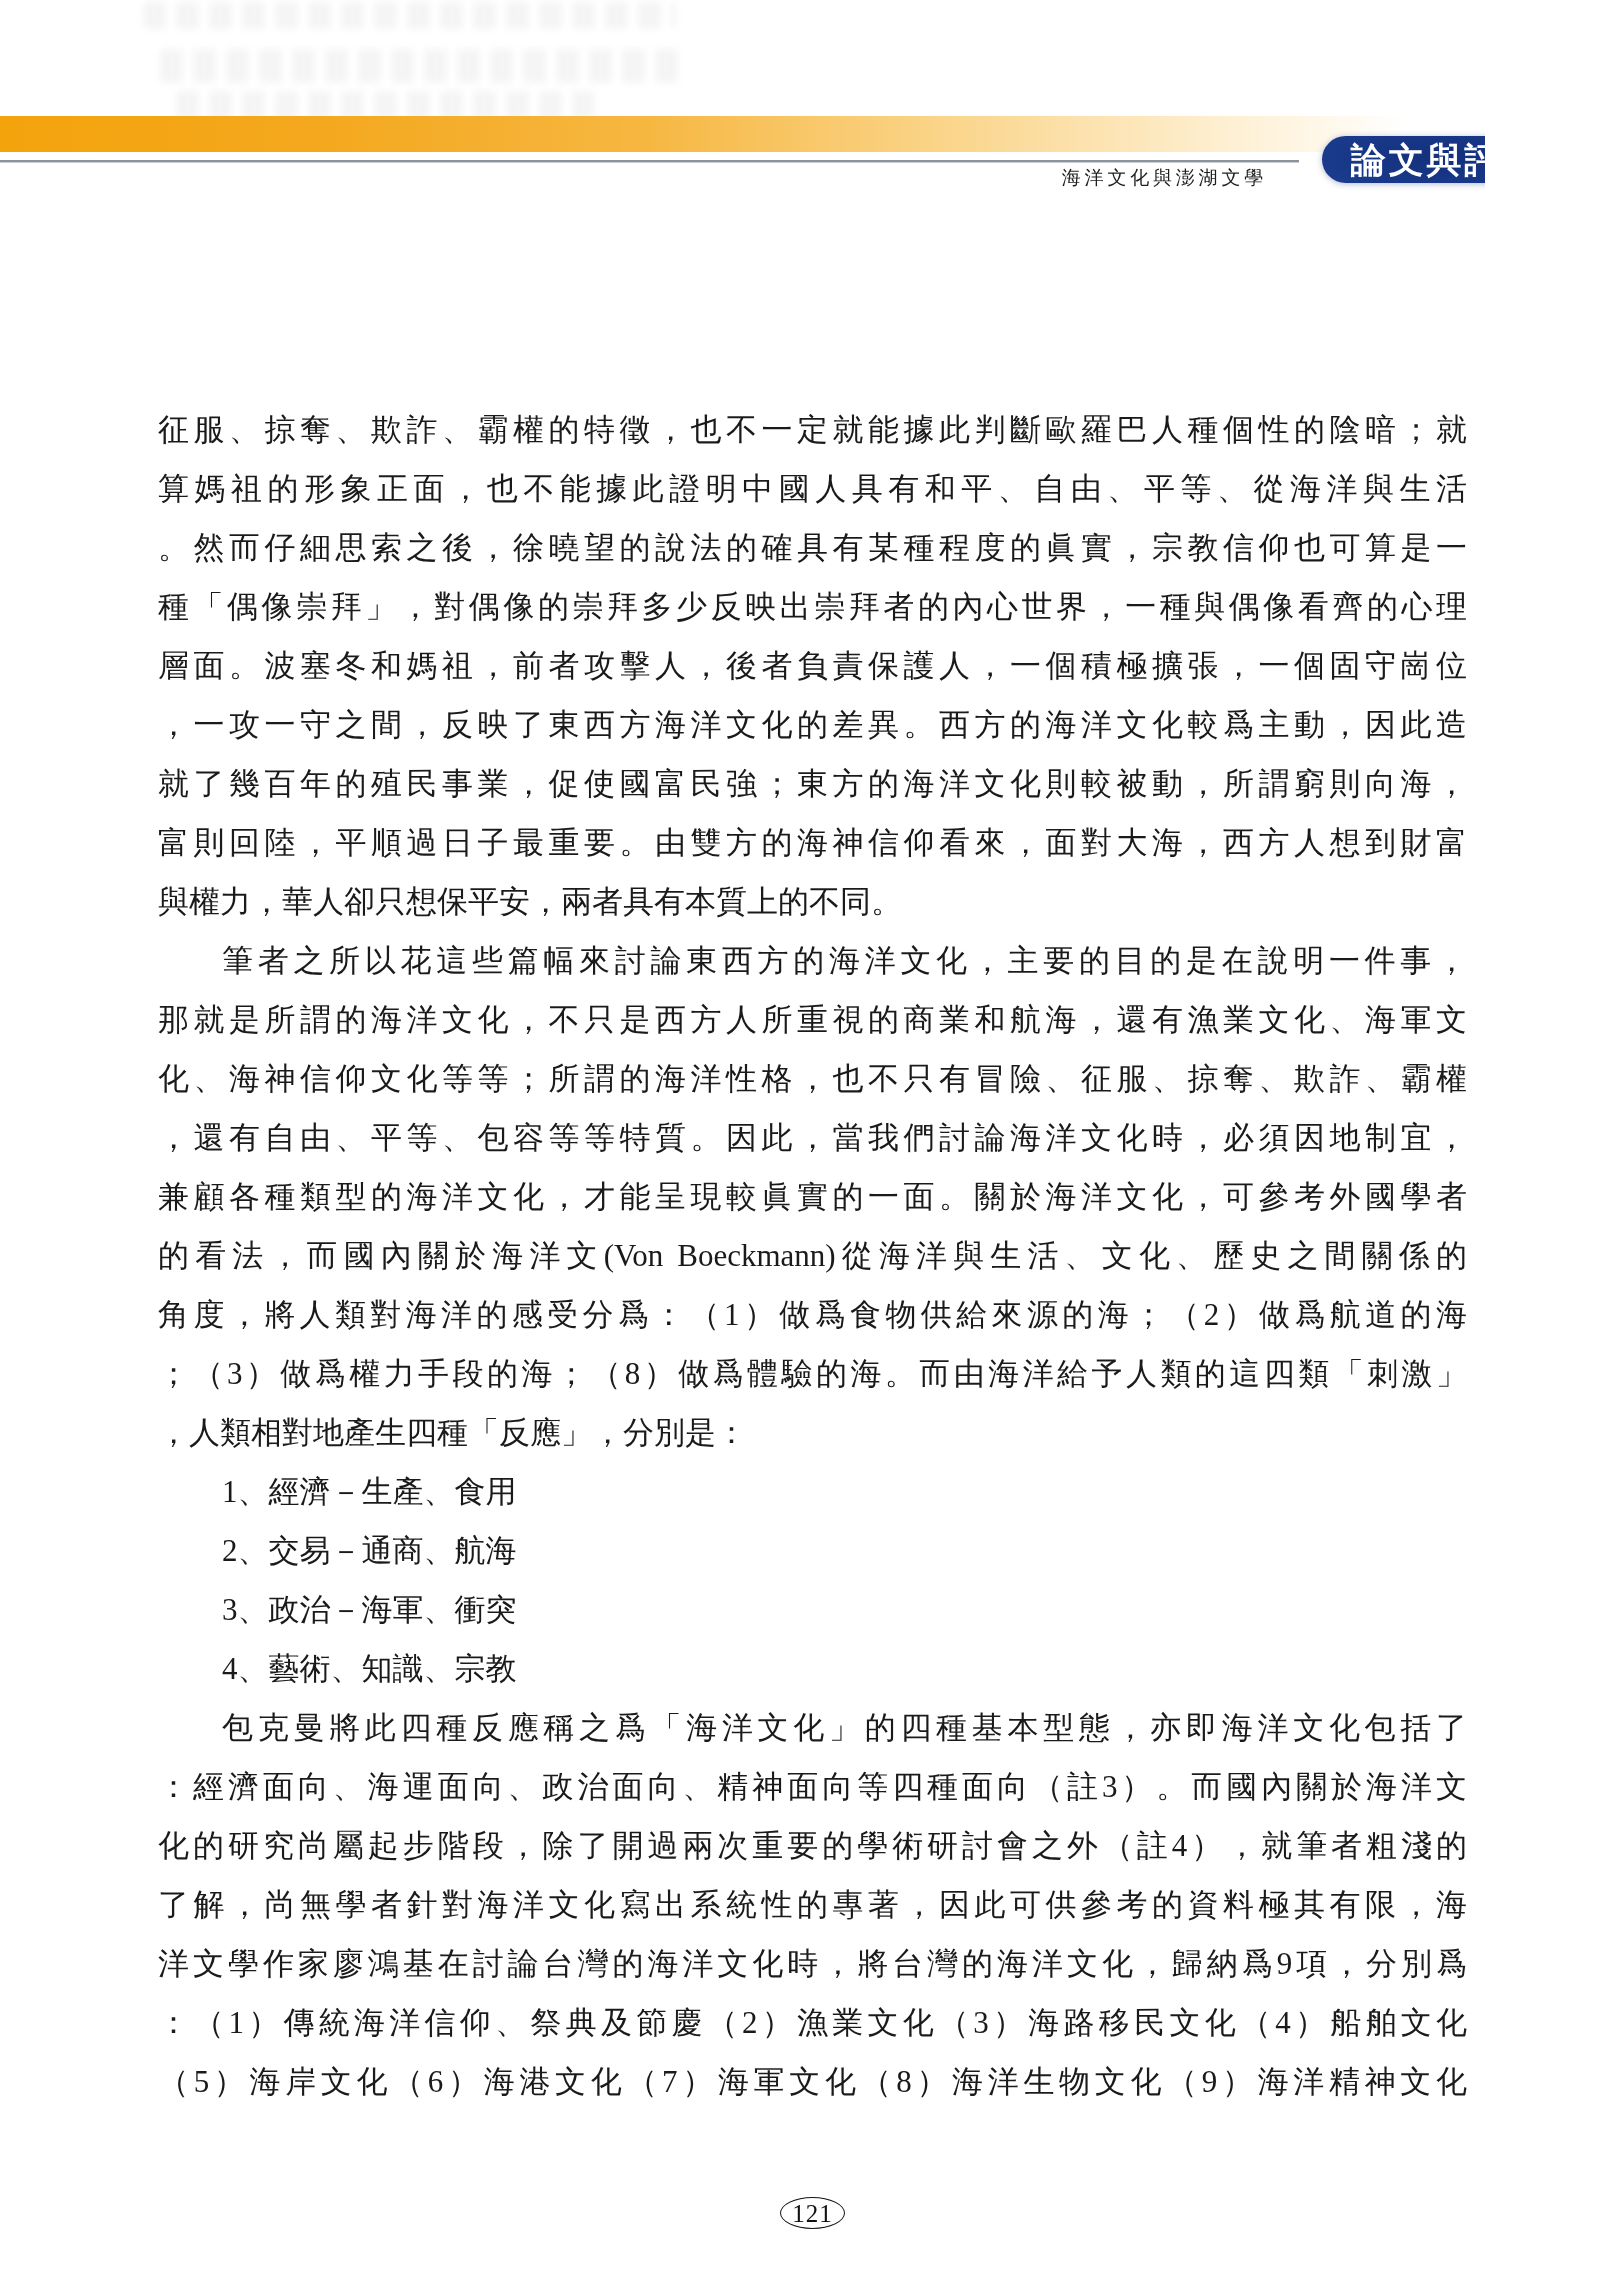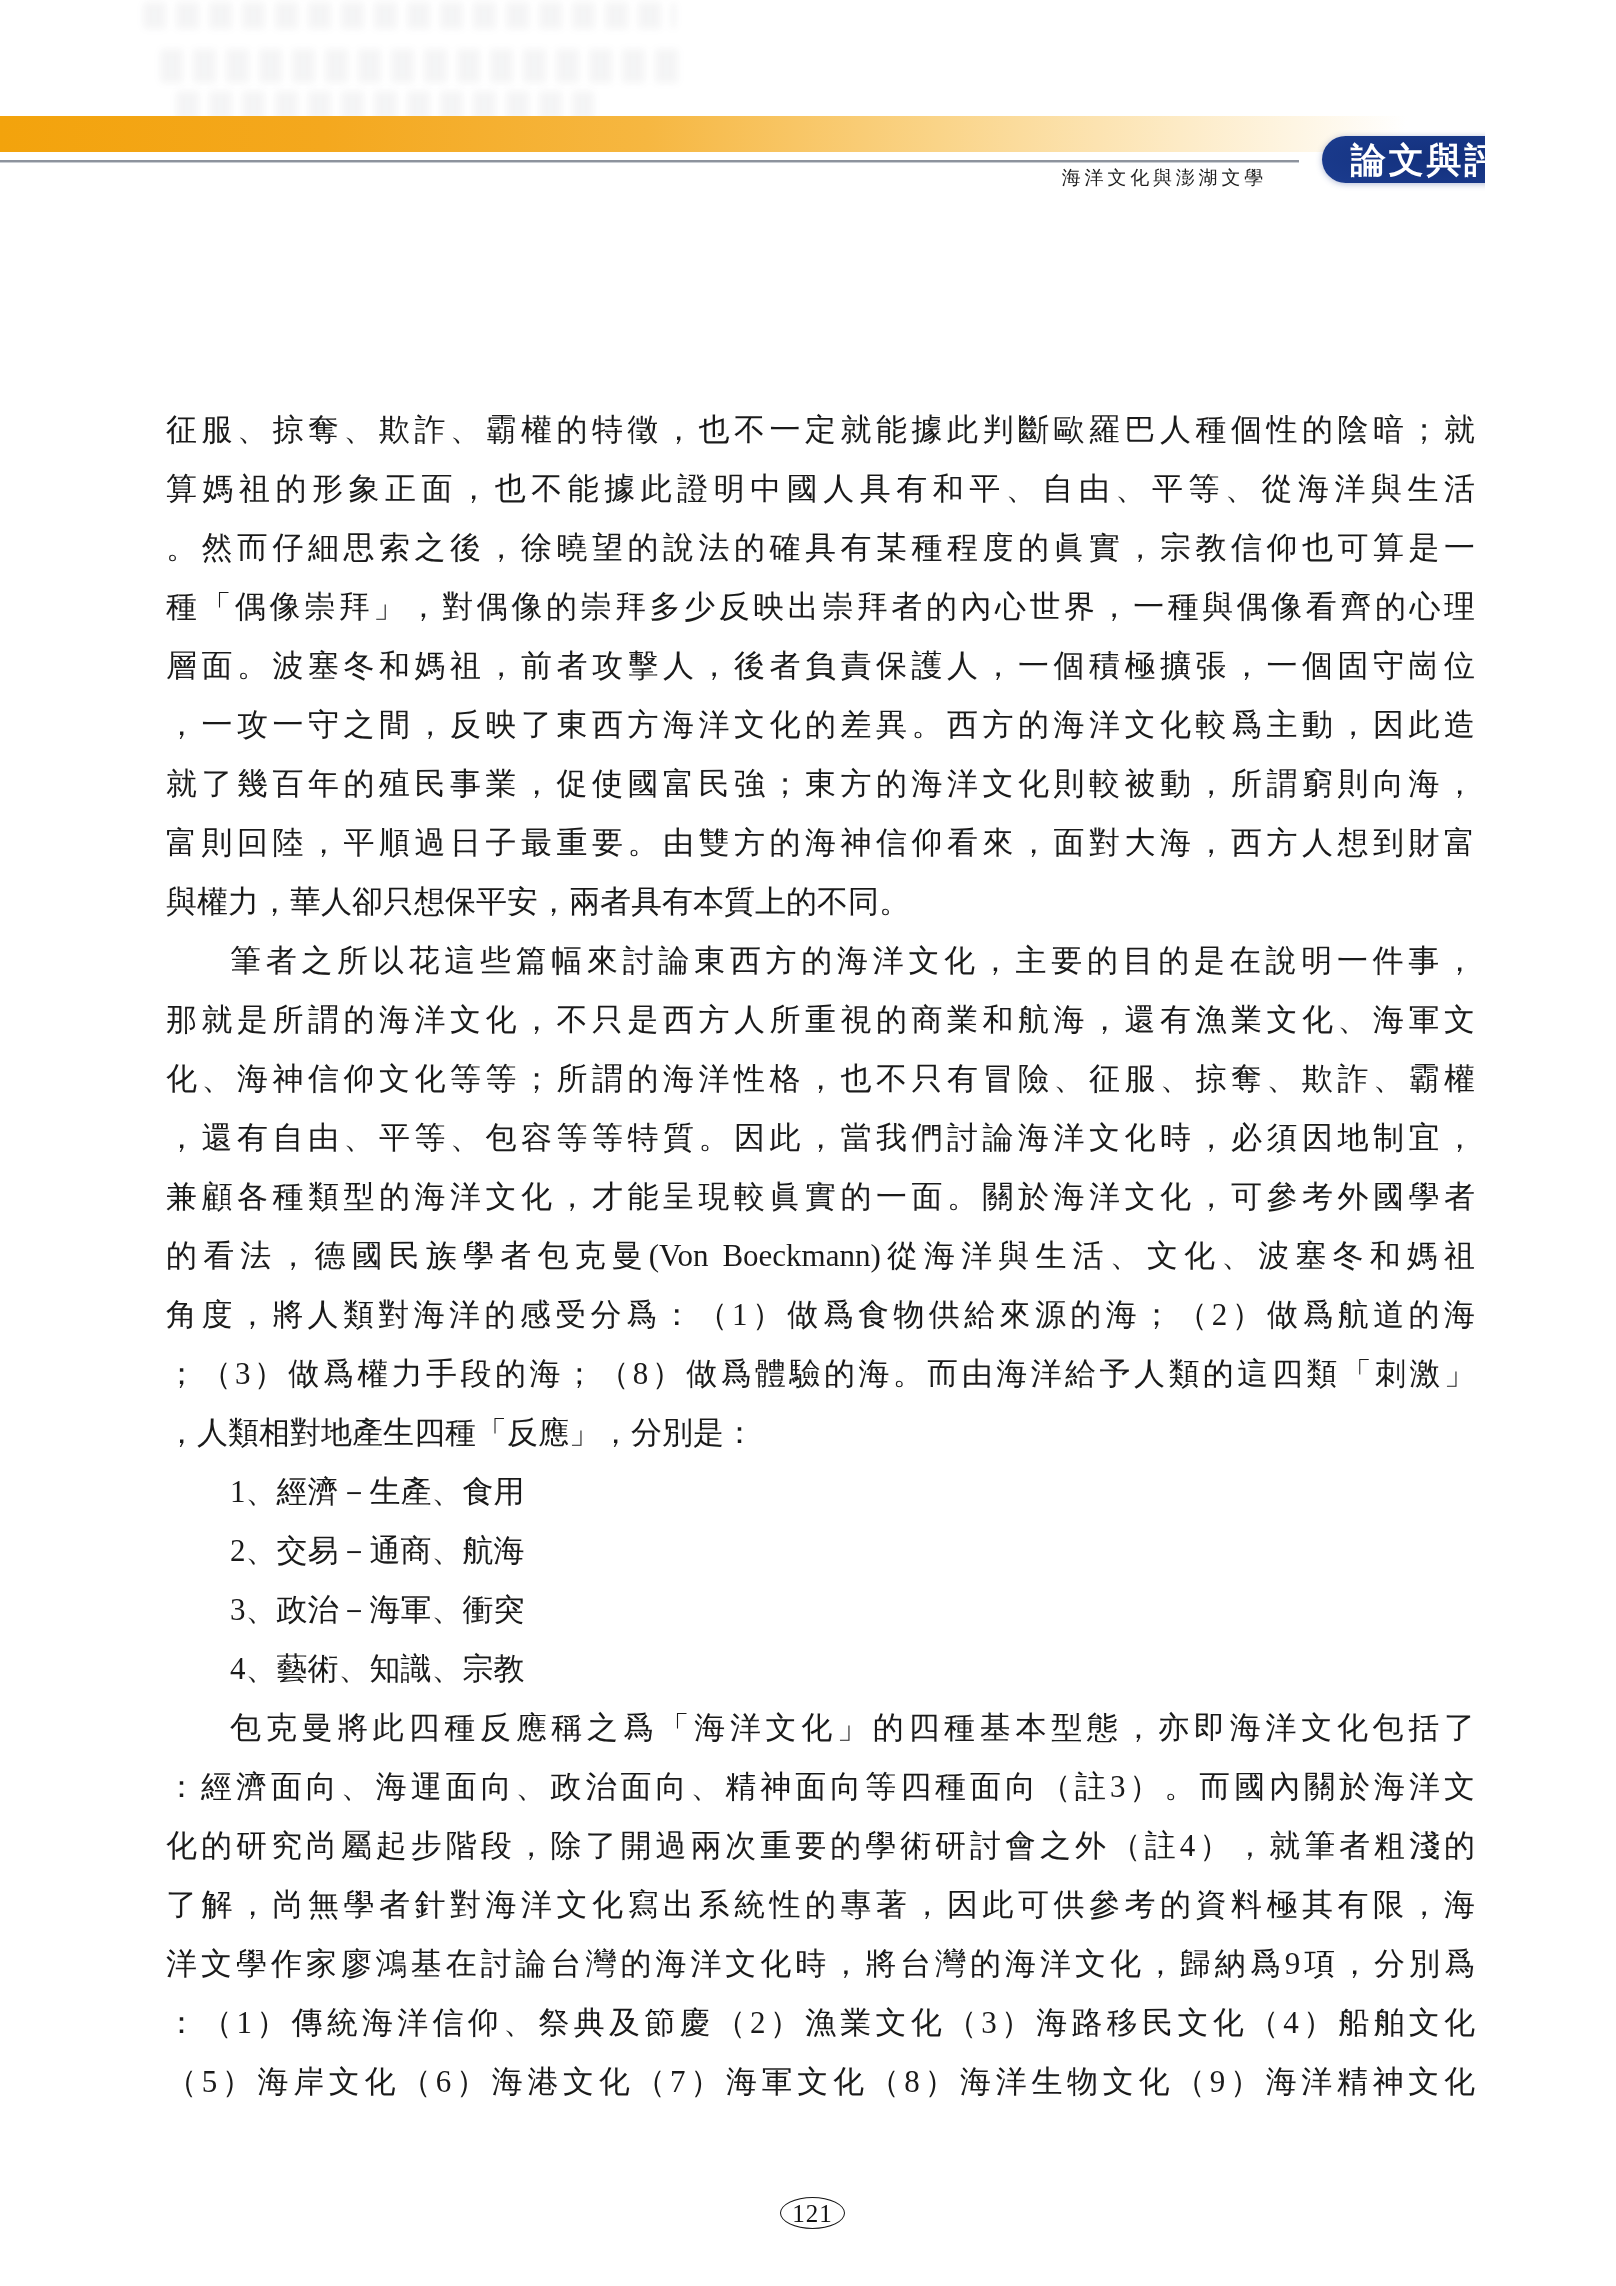--- a/index.html
+++ b/index.html
@@ -48,21 +48,21 @@
     line-height:1;white-space:nowrap;
   }
   .running-head{
     position:absolute;left:0;top:165px;width:1267px;
     text-align:right;
     font-size:19px;letter-spacing:3.8px;color:#1d1d1d;font-weight:500;
     font-family:"Liberation Sans","DejaVu Sans",sans-serif;
     white-space:nowrap;
   }
   .article-body{
-    position:absolute;left:158px;top:400px;width:1309px;margin-left:8px;
+    position:absolute;left:158px;top:400px;width:1309px;
   }
   .line{
     height:59px;line-height:59px;
     font-size:31px;color:#1a1a1a;
     text-align:justify;
     text-align-last:justify;
     -moz-text-align-last:justify;
     overflow:visible;
   }
   .line.end{text-align-last:left;-moz-text-align-last:left;}
@@ -104,21 +104,21 @@
       <div class="line">層面。波塞冬和媽祖，前者攻擊人，後者負責保護人，一個積極擴張，一個固守崗位</div>
       <div class="line">，一攻一守之間，反映了東西方海洋文化的差異。西方的海洋文化較爲主動，因此造</div>
       <div class="line">就了幾百年的殖民事業，促使國富民強；東方的海洋文化則較被動，所謂窮則向海，</div>
       <div class="line">富則回陸，平順過日子最重要。由雙方的海神信仰看來，面對大海，西方人想到財富</div>
       <div class="line end">與權力，華人卻只想保平安，兩者具有本質上的不同。</div>
       <div class="line indent">筆者之所以花這些篇幅來討論東西方的海洋文化，主要的目的是在說明一件事，</div>
       <div class="line">那就是所謂的海洋文化，不只是西方人所重視的商業和航海，還有漁業文化、海軍文</div>
       <div class="line">化、海神信仰文化等等；所謂的海洋性格，也不只有冒險、征服、掠奪、欺詐、霸權</div>
       <div class="line">，還有自由、平等、包容等等特質。因此，當我們討論海洋文化時，必須因地制宜，</div>
       <div class="line">兼顧各種類型的海洋文化，才能呈現較眞實的一面。關於海洋文化，可參考外國學者</div>
-      <div class="line">的看法，德國民族學者包克曼(Von Boeckmann)從海洋與生活、文化、波塞冬和媽祖</div>
+      <div class="line">的看法，而國內關於海洋文(Von Boeckmann)從海洋與生活、文化、歷史之間關係的</div>
       <div class="line">角度，將人類對海洋的感受分爲：（1）做爲食物供給來源的海；（2）做爲航道的海</div>
       <div class="line">；（3）做爲權力手段的海；（8）做爲體驗的海。而由海洋給予人類的這四類「刺激」</div>
       <div class="line end">，人類相對地產生四種「反應」，分別是：</div>
       <div class="line indent end">1、經濟－生產、食用</div>
       <div class="line indent end">2、交易－通商、航海</div>
       <div class="line indent end">3、政治－海軍、衝突</div>
       <div class="line indent end">4、藝術、知識、宗教</div>
       <div class="line indent">包克曼將此四種反應稱之爲「海洋文化」的四種基本型態，亦即海洋文化包括了</div>
       <div class="line">：經濟面向、海運面向、政治面向、精神面向等四種面向（註3）。而國內關於海洋文</div>
       <div class="line">化的研究尚屬起步階段，除了開過兩次重要的學術研討會之外（註4），就筆者粗淺的</div>

